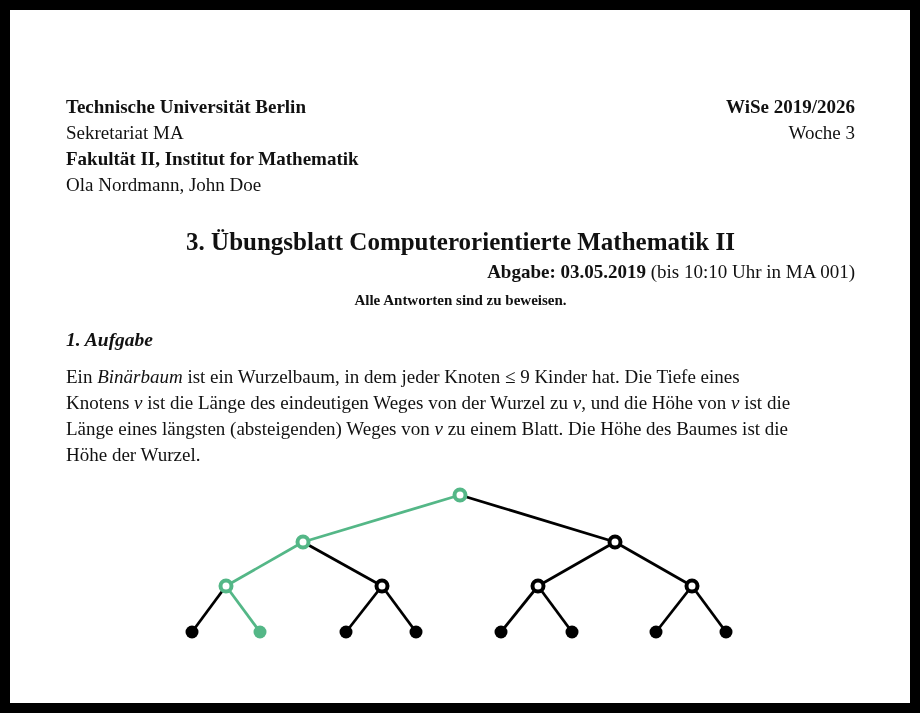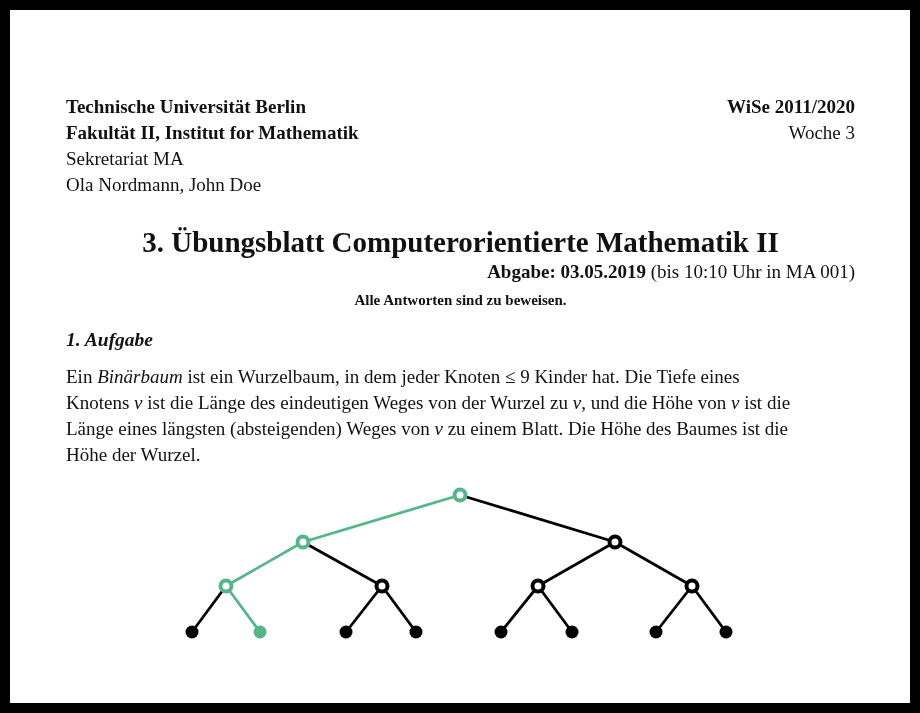--- a/index.html
+++ b/index.html
@@ -5,46 +5,46 @@
   html,body{margin:0;padding:0;}
   body{background:#000;width:920px;height:713px;overflow:hidden;
        font-family:"Liberation Serif","DejaVu Serif",serif;color:#111;}
   .frame{width:920px;height:713px;box-sizing:border-box;padding:10px;background:#000;}
   .page{width:100%;height:100%;box-sizing:border-box;background:#fff;
         padding:84px 55px 0 56px;position:relative;}
   .header{display:flex;justify-content:space-between;align-items:flex-start;}
   .header-right{text-align:right;}
   .hline{font-size:19px;line-height:26px;}
   .bold{font-weight:bold;}
-  .doc-title{text-align:center;font-weight:bold;font-size:29px;line-height:30px;margin-top:29px;}
+  .doc-title{text-align:center;font-weight:bold;font-size:25px;line-height:30px;margin-top:29px;}
   .deadline{text-align:right;font-size:19px;line-height:29px;}
   .note{text-align:center;font-size:15px;line-height:29px;font-weight:bold;}
   .exercise-row{display:flex;justify-content:space-between;align-items:baseline;margin-top:12px;}
   .exercise-heading{font-weight:bold;font-size:19.5px;line-height:26px;font-style:italic;}
   .exercise-points{font-size:19px;line-height:26px;}
   .para{margin:11px 0 0 0;font-size:19px;line-height:26px;}
   .pline{white-space:nowrap;}
   .italic{font-style:italic;}
   .figure{display:block;margin:14px 0 0 -56px;}
 </style>
 </head>
 <body>
 
 <div class="frame">
   <div class="page">
 
     <div class="header">
       <div class="header-left" id="header-left">
           <div class="hline bold">Technische Universität Berlin</div>
+          <div class="hline">Sekretariat MA</div>
           <div class="hline bold">Fakultät II, Institut for Mathematik</div>
-          <div class="hline">Sekretariat MA</div>
           <div class="hline">Ola Nordmann, John Doe</div>
         </div>
       <div class="header-right" id="header-right">
-          <div class="hline bold">WiSe 2011/2020</div>
+          <div class="hline bold">WiSe 2019/2026</div>
           <div class="hline">Woche 3</div>
         </div>
     </div>
 
     <div class="title-block">
       <div class="doc-title">3. Übungsblatt Computerorientierte Mathematik II</div>
       <div class="deadline"><span class="bold">Abgabe: 03.05.2019</span><span> (bis 10:10 Uhr in MA 001)</span></div>
       <div class="note">Alle Antworten sind zu beweisen.</div>
     </div>
 

